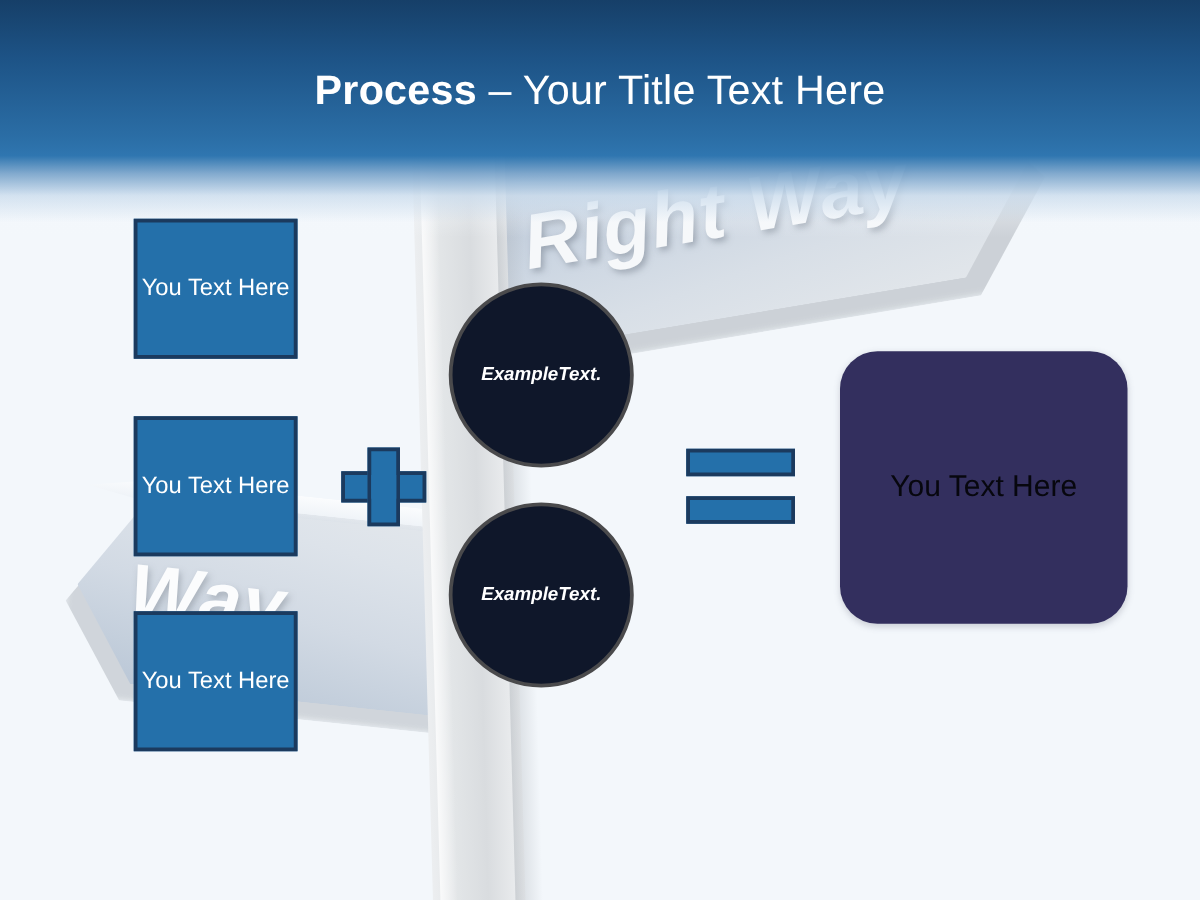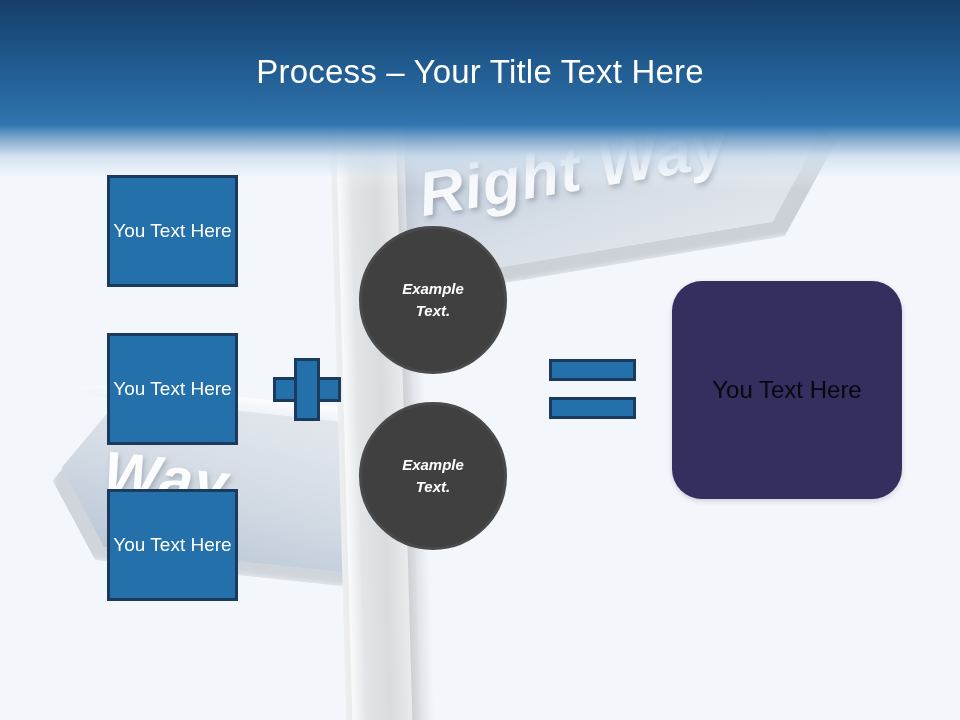--- a/index.html
+++ b/index.html
@@ -130,21 +130,21 @@
       rgba(110,156,198,.85) 78%, rgba(186,209,231,.55) 88%, rgba(243,247,251,0) 100%);
     pointer-events:none;
   }
   .title {
     position:absolute; left:0; top:53px; width:960px;
     text-align:center;
     font-size:33px; color:#ffffff;
     letter-spacing:.2px;
     white-space:nowrap;
   }
-  .title .strong { font-weight:normal; }
+  .title .strong { font-weight:bold; }
 
   
   .tbox {
     position:absolute;
     width:131px; height:112px;
     background:#2470aa;
     border:3px solid #1b3a5e;
     display:flex; align-items:center; justify-content:center;
     color:#ffffff; font-size:19px; line-height:1.45;
     text-align:center;
@@ -177,23 +177,23 @@
     background:#2470aa; border:3px solid #1b3a5e;
   }
   .equals .b1 { top:0; }
   .equals .b2 { top:38px; }
 
   
   .circle {
     position:absolute;
     width:148px; height:148px;
     border-radius:50%;
-    background:#404040;
+    background:#0f172a;
     border:3px solid #4a4a4c;
-    display:flex; flex-direction:column;
+    display:flex; flex-direction:row;
     align-items:center; justify-content:center;
     color:#ffffff; font-size:15px; font-weight:bold; font-style:italic;
     line-height:1.5; text-align:center;
   }
   #circle1 { left:359px; top:226px; }
   #circle2 { left:359px; top:402px; }
 
   
   .result {
     position:absolute; left:672px; top:281px;

